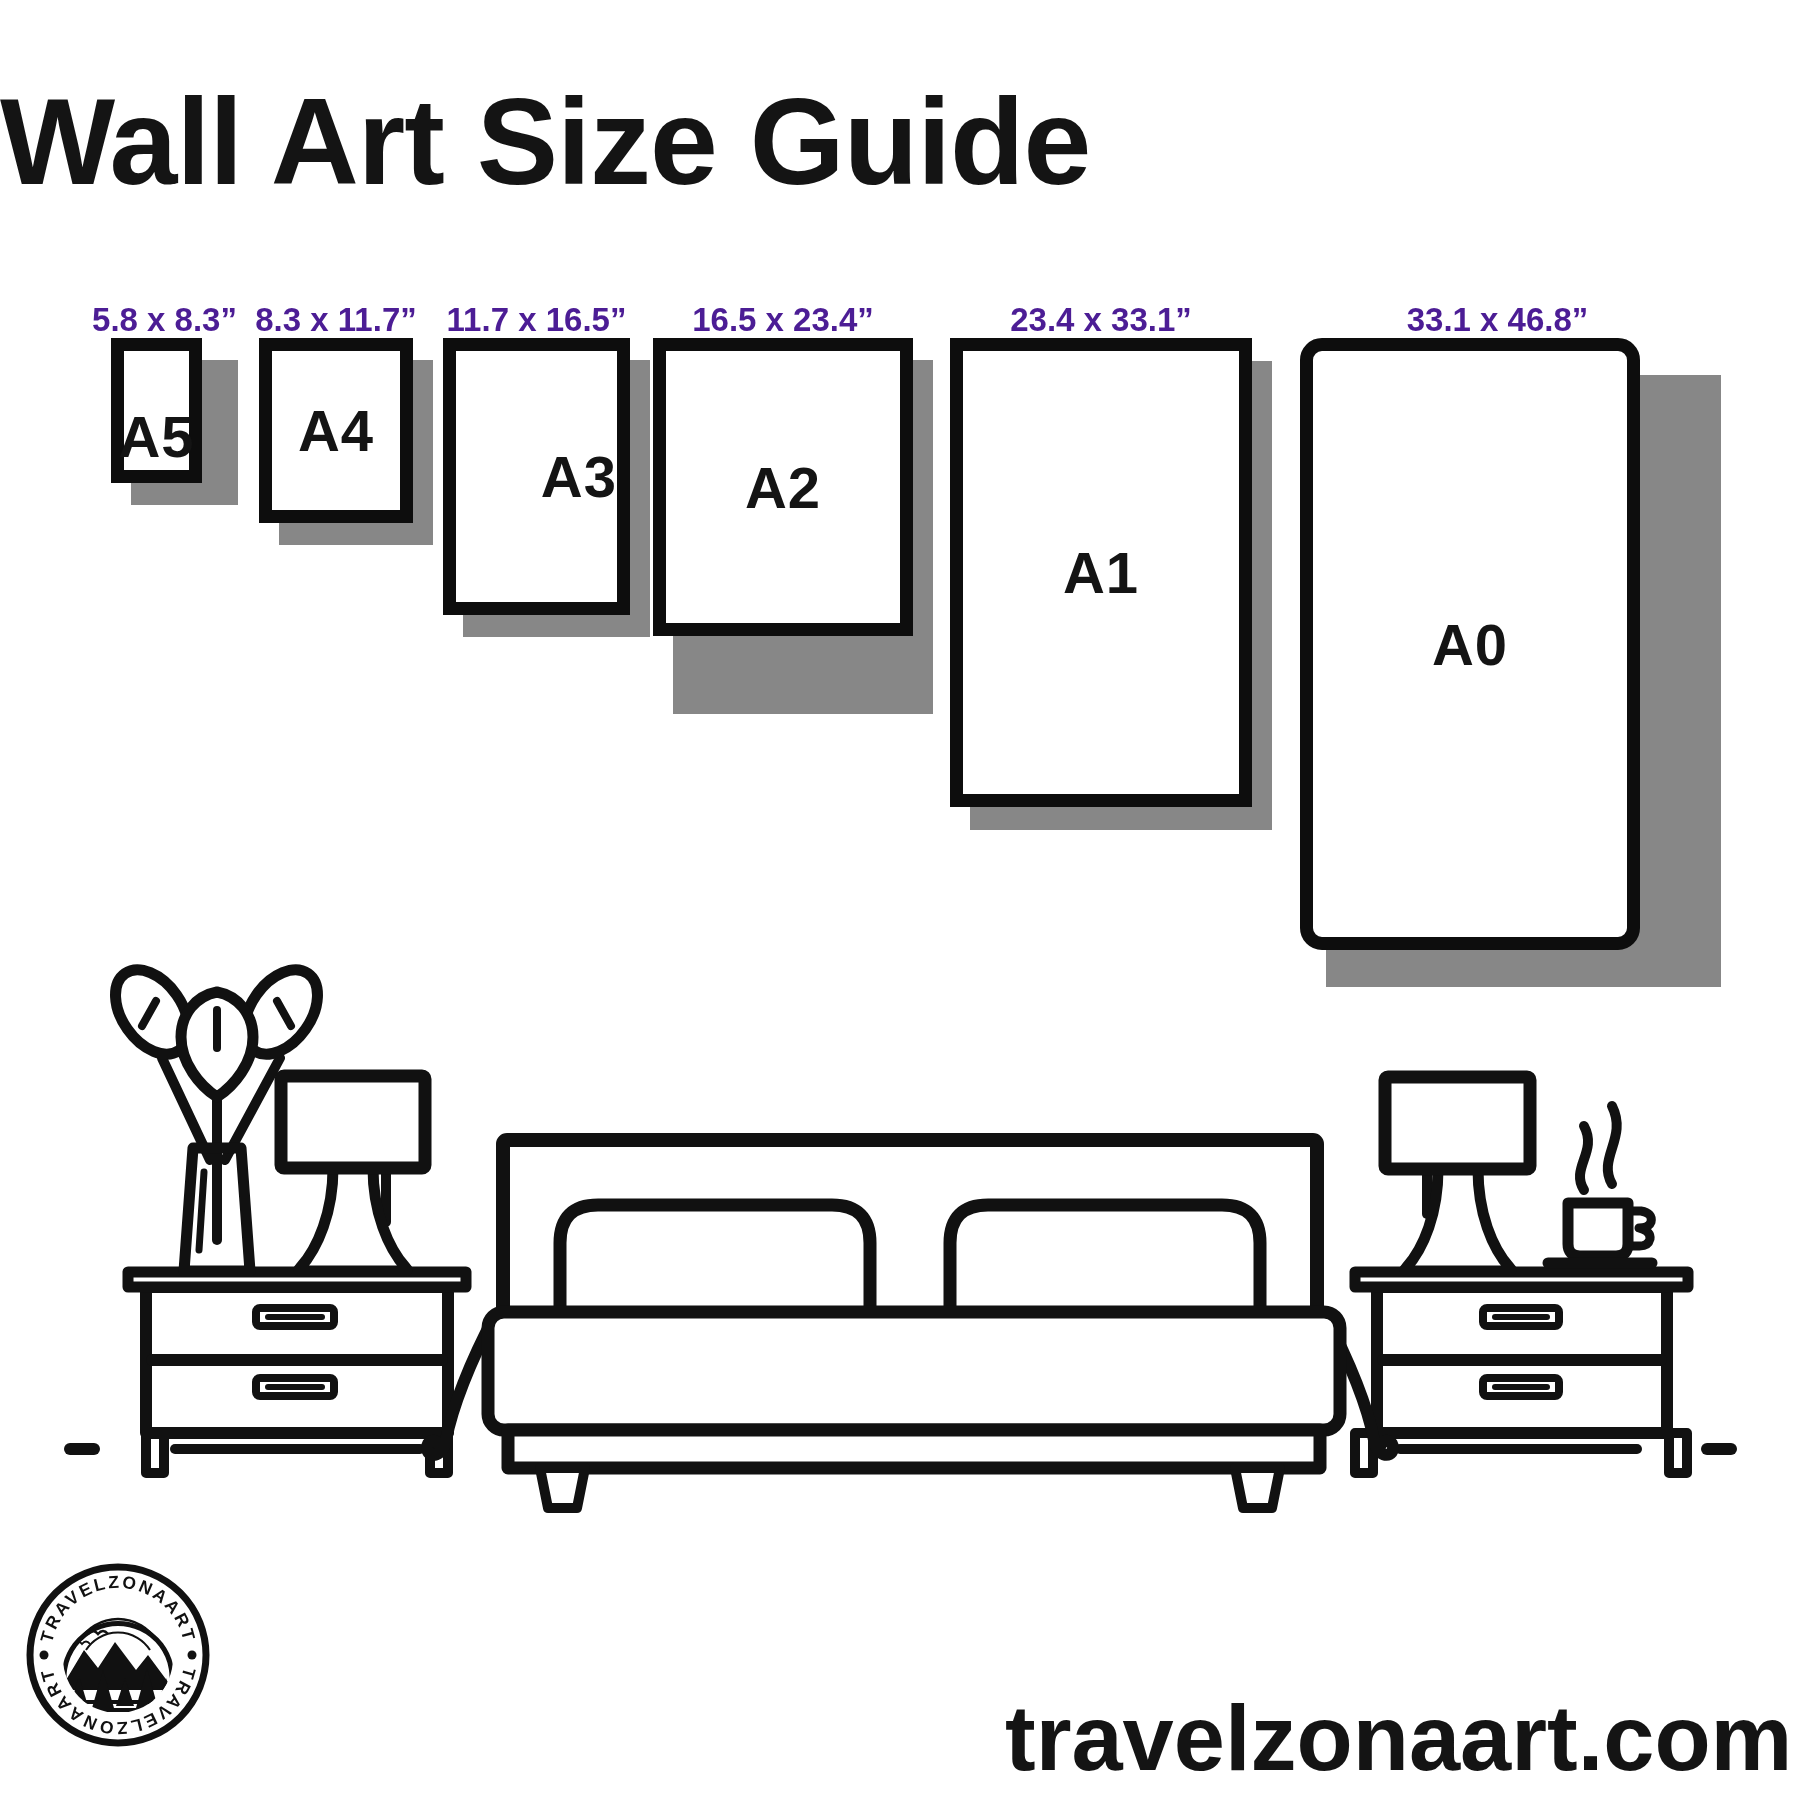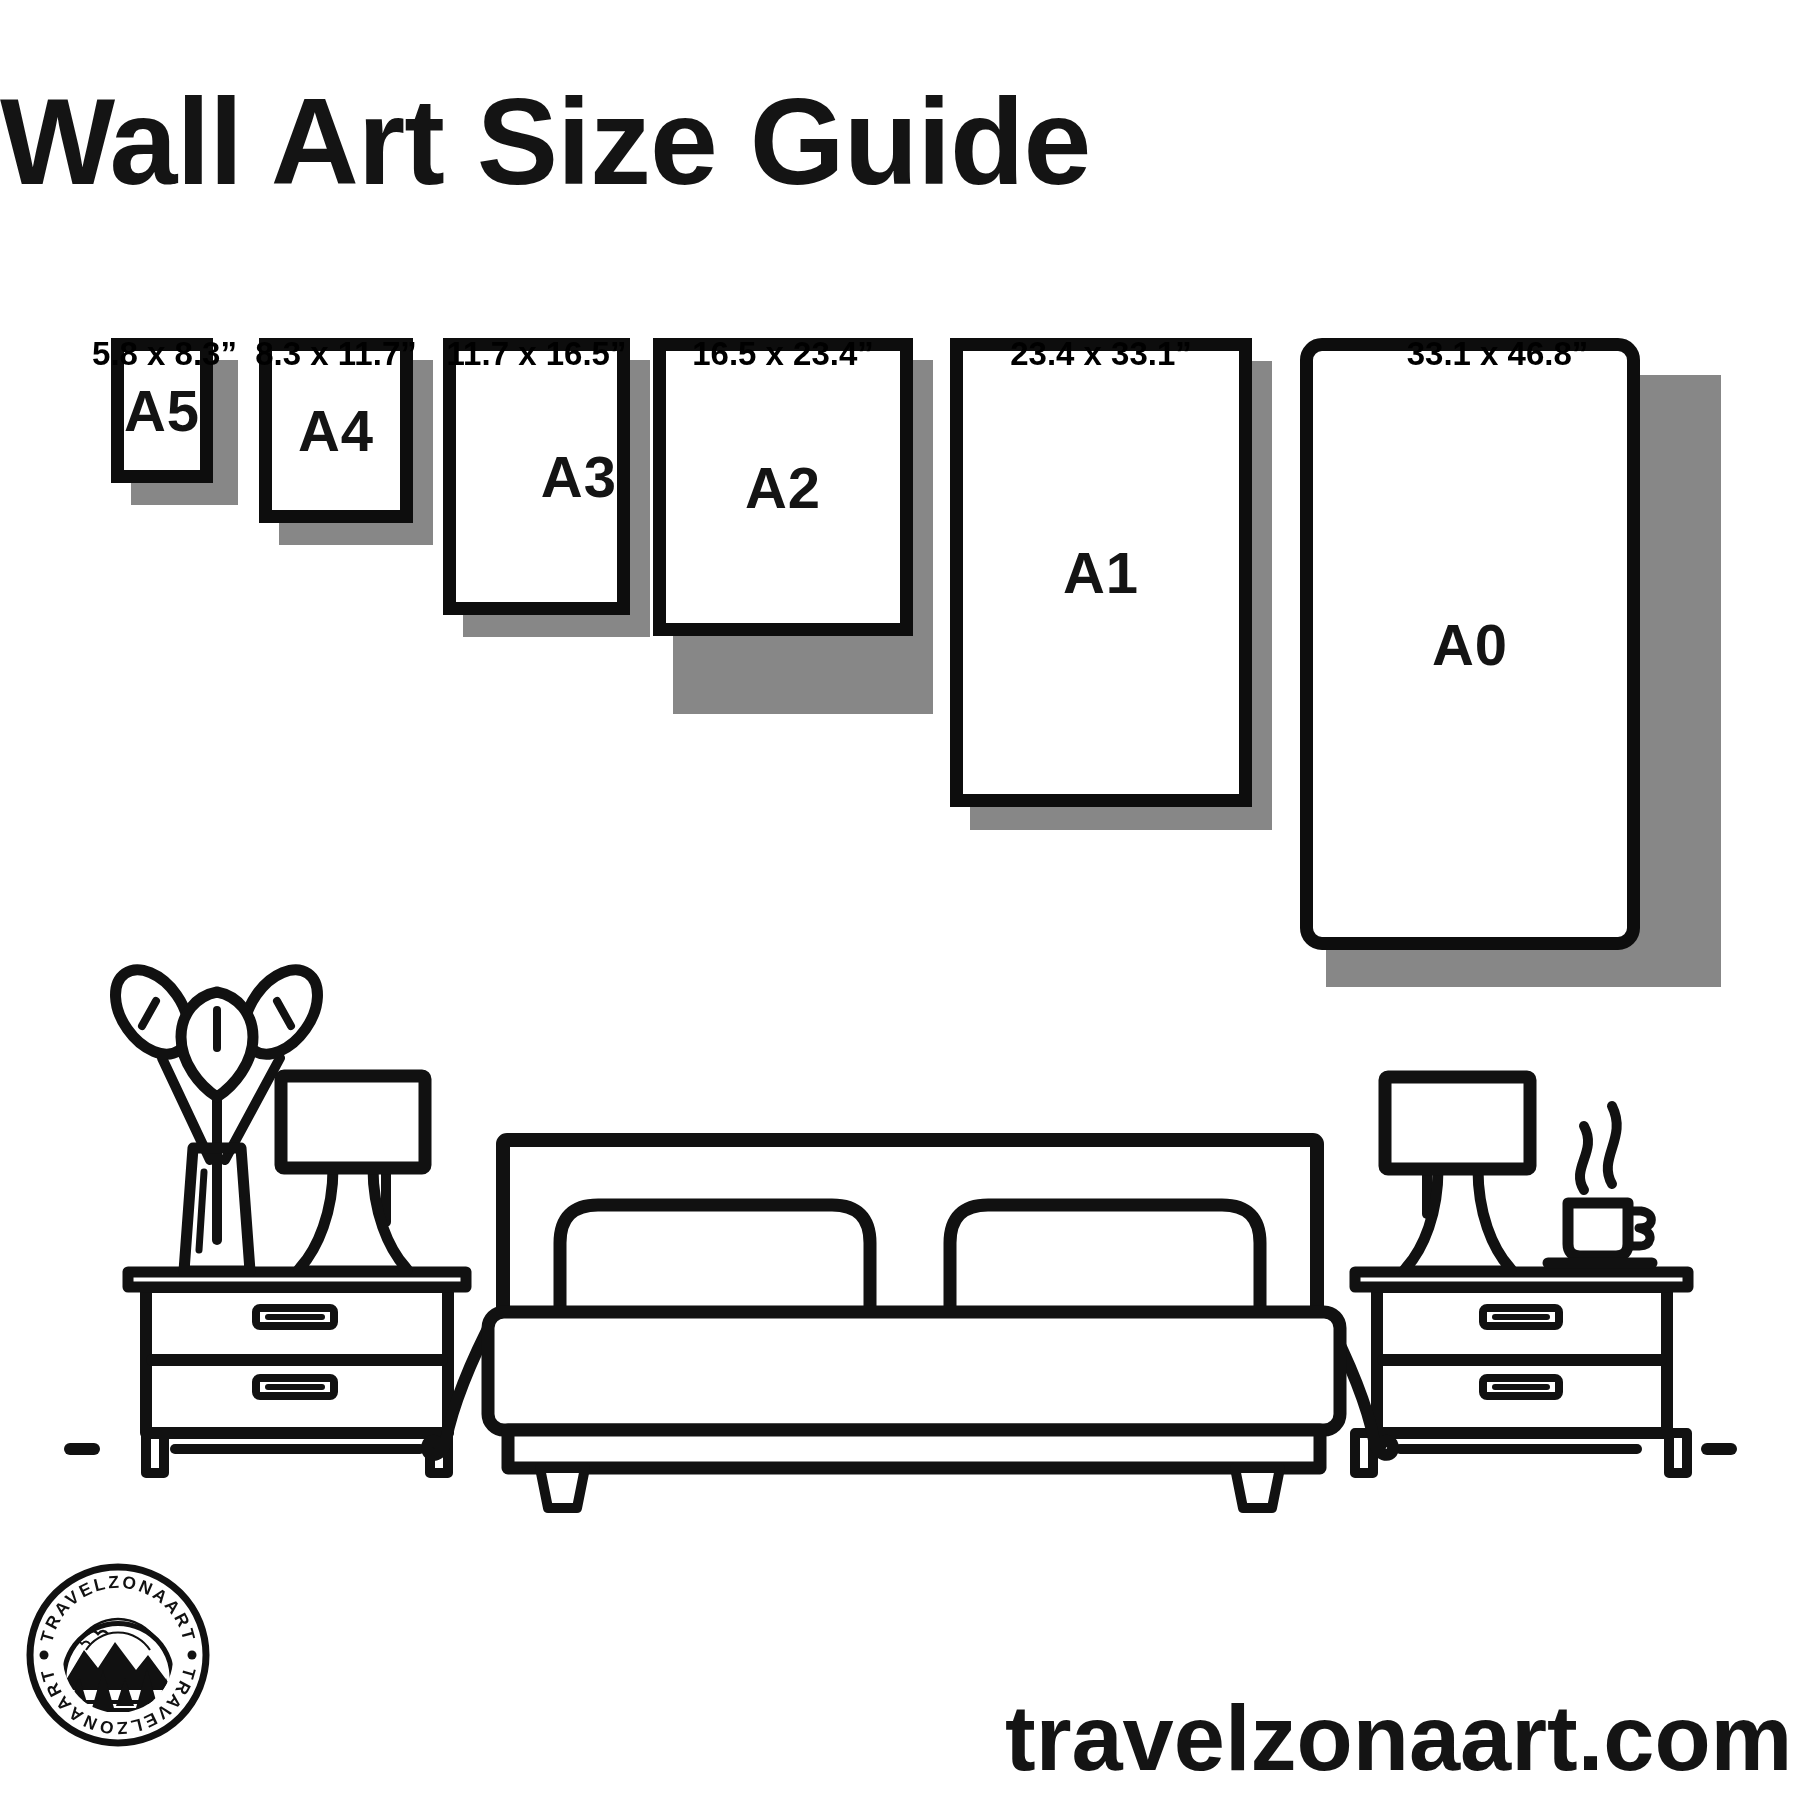--- a/index.html
+++ b/index.html
@@ -1,39 +1,39 @@
 <!DOCTYPE html>
 <html><head>
 <meta charset="utf-8">
 <style>
   html,body{margin:0;padding:0;background:#fff;}
   #page{position:relative;width:1800px;height:1800px;background:#fff;overflow:hidden;
         font-family:"Liberation Sans",sans-serif;color:#111;}
   #page-title{position:absolute;top:72px;left:0;width:100%;text-align:left;
         font-size:122px;font-weight:800;letter-spacing:-1px;color:#141414;}
   .size-label{position:absolute;font-size:33px;font-weight:700;white-space:nowrap;
-        transform:translateX(-50%);color:#000000;margin-top:34px;}
+        transform:translateX(-50%);color:#4c1d95;}
   .paper-shadow{position:absolute;background:#878787;}
   .paper-rect{position:absolute;background:#fff;border:13px solid #0d0d0d;
         box-sizing:border-box;display:flex;align-items:center;justify-content:center;}
   .paper-letter{font-size:58px;font-weight:700;color:#141414;letter-spacing:1px;}
   #footer-url{position:absolute;left:1005px;top:1686px;font-size:92px;font-weight:800;
         color:#141414;white-space:nowrap;}
   #scene-svg{position:absolute;left:0;top:0;}
 </style>
 </head>
 <body>
 
 <div id="page">
 
   <div id="page-title">Wall Art Size Guide</div>
 
   <div id="papers">
       <div class="paper-shadow" style="left: 131px; top: 360px; width: 107px; height: 145px;"></div>
-      <div class="paper-rect" style="left: 111px; top: 338px; width: 102px; height: 145px;">
+      <div class="paper-rect" style="left: 111px; top: 338px; width: 91px; height: 145px; align-items: flex-end;">
         <span class="paper-letter">A5</span>
       </div>
       <div class="size-label" style="left: 164.5px; top: 301px;">5.8 x 8.3”</div>
       <div class="paper-shadow" style="left: 279px; top: 360px; width: 154px; height: 185px;"></div>
       <div class="paper-rect" style="left: 259px; top: 338px; width: 154px; height: 185px; justify-content: center;">
         <span class="paper-letter">A4</span>
       </div>
       <div class="size-label" style="left: 336px; top: 301px;">8.3 x 11.7”</div>
       <div class="paper-shadow" style="left: 463px; top: 360px; width: 187px; height: 277px;"></div>
       <div class="paper-rect" style="left: 443px; top: 338px; width: 187px; height: 277px; justify-content: flex-end;">

